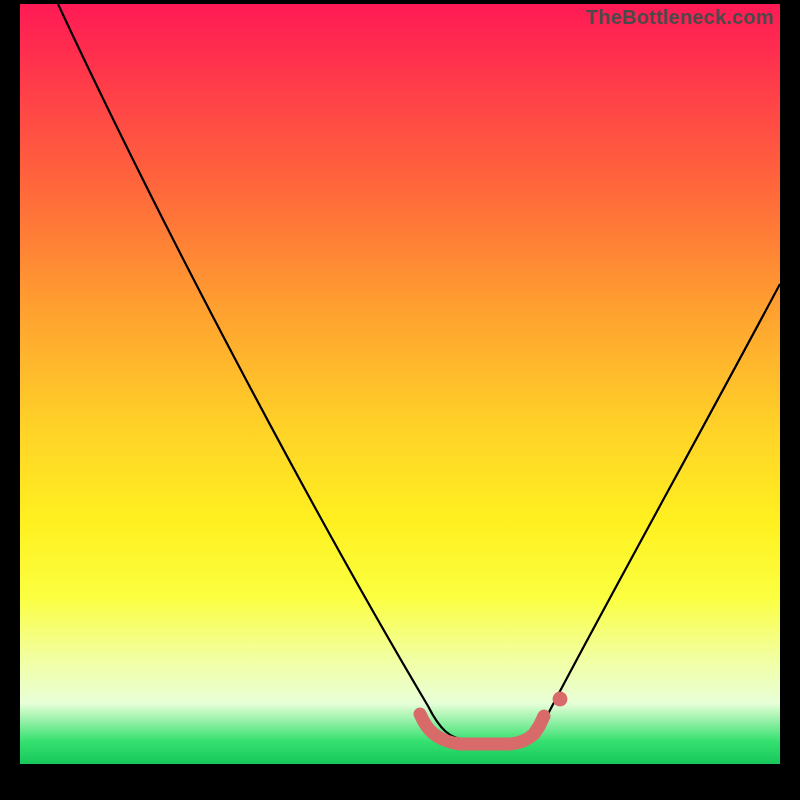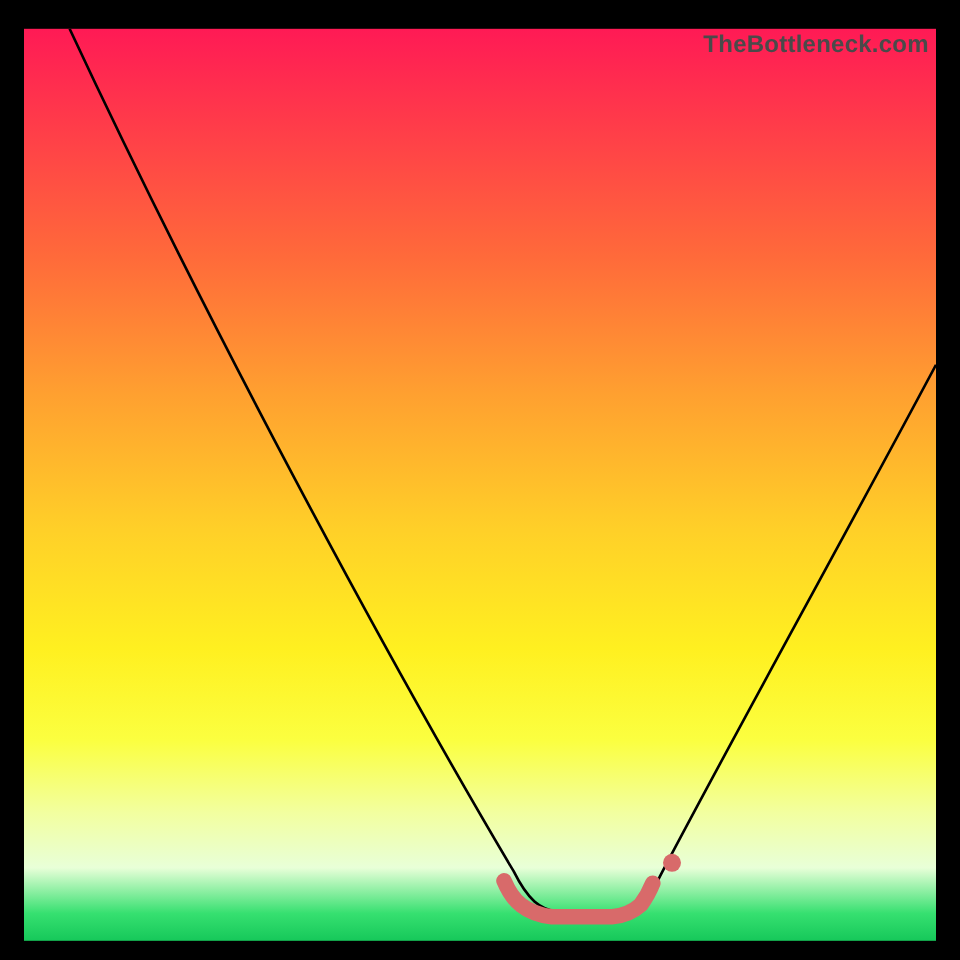--- a/index.html
+++ b/index.html
@@ -7,21 +7,21 @@
     padding: 0;
     width: 800px;
     height: 800px;
     background: #000;
     overflow: hidden;
     font-family: Arial, Helvetica, sans-serif;
   }
   .frame {
     position: absolute;
     left: 20px;
-    top: 24px;
+    top: 4px;
     width: 760px;
     height: 760px;
     background: #000;
   }
   .plot-area {
     position: absolute;
     left: 0;
     top: 0;
     width: 760px;
     height: 760px;

